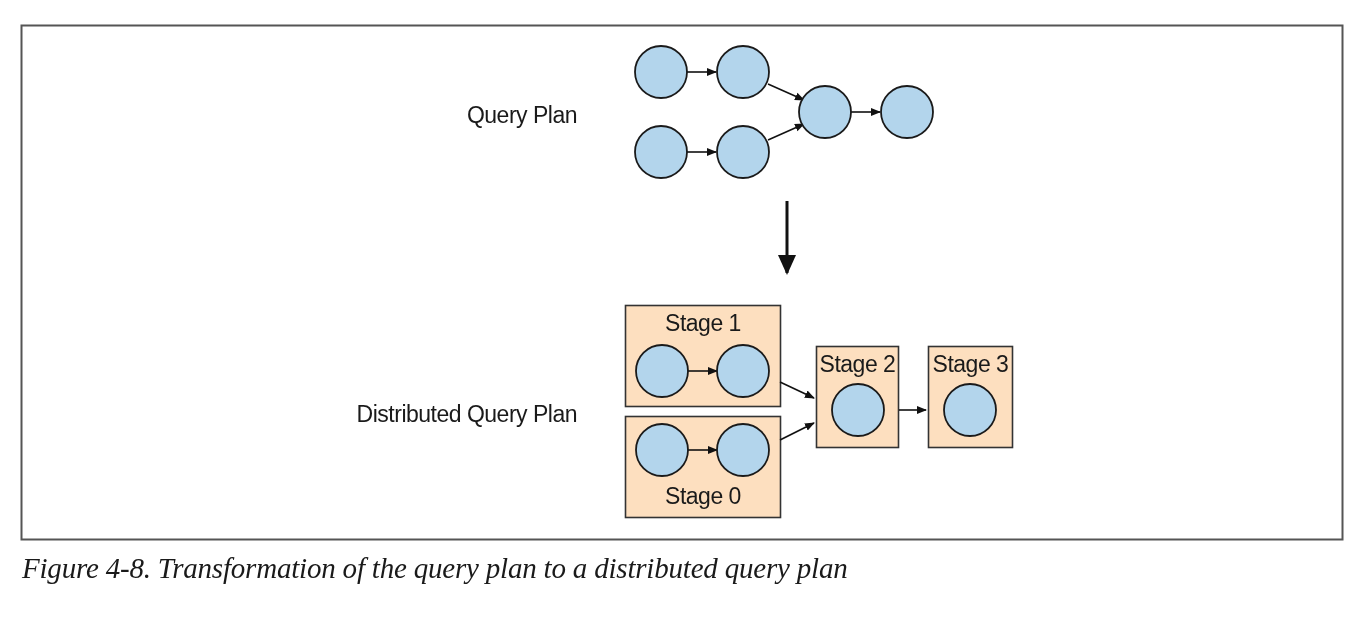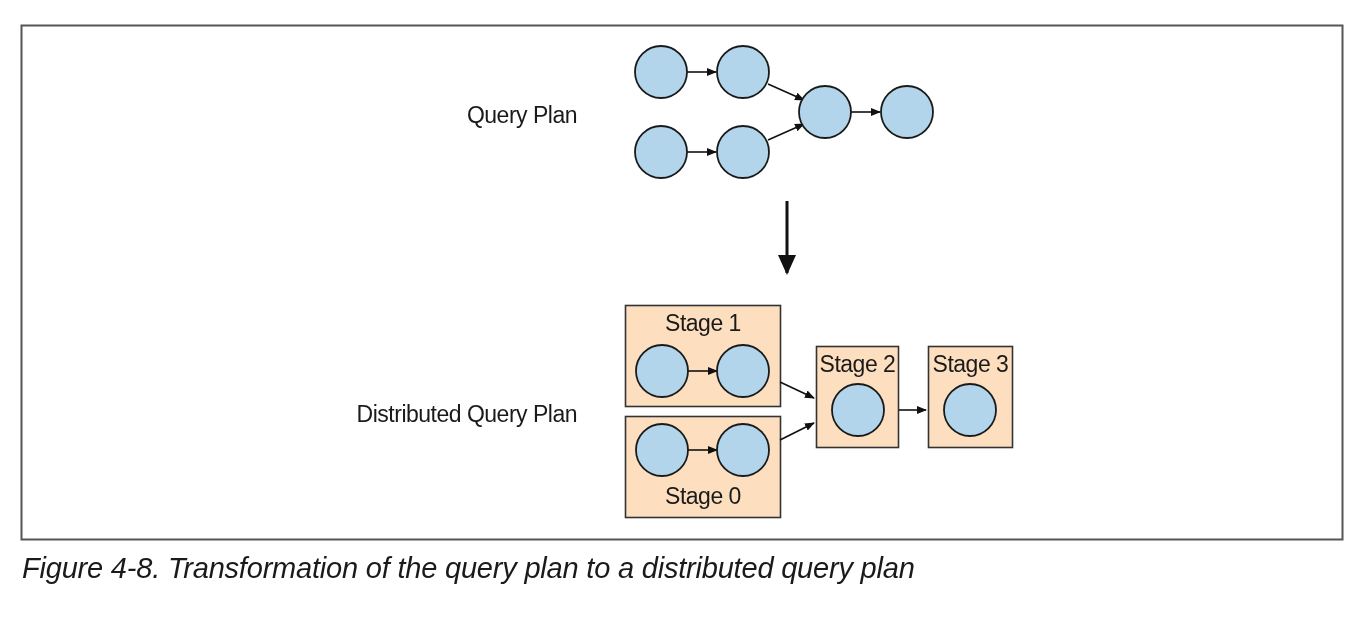--- a/index.html
+++ b/index.html
@@ -29,21 +29,21 @@
     .stage-text {
       font-family: "Liberation Sans", "DejaVu Sans", sans-serif;
       font-size: 23px;
       fill: #1a1a1a;
       letter-spacing: -0.5px;
     }
     .caption {
       position: absolute;
       left: 22px;
       top: 552px;
-      font-family: Liberation Sans, sans-serif;
+      font-family: Liberation Serif, serif;
       font-style: italic;
       font-size: 29px;
       color: #1a1a1a;
       white-space: nowrap;
       letter-spacing: -0.2px;
     }
   </style>
 </head>
 <body>
 

